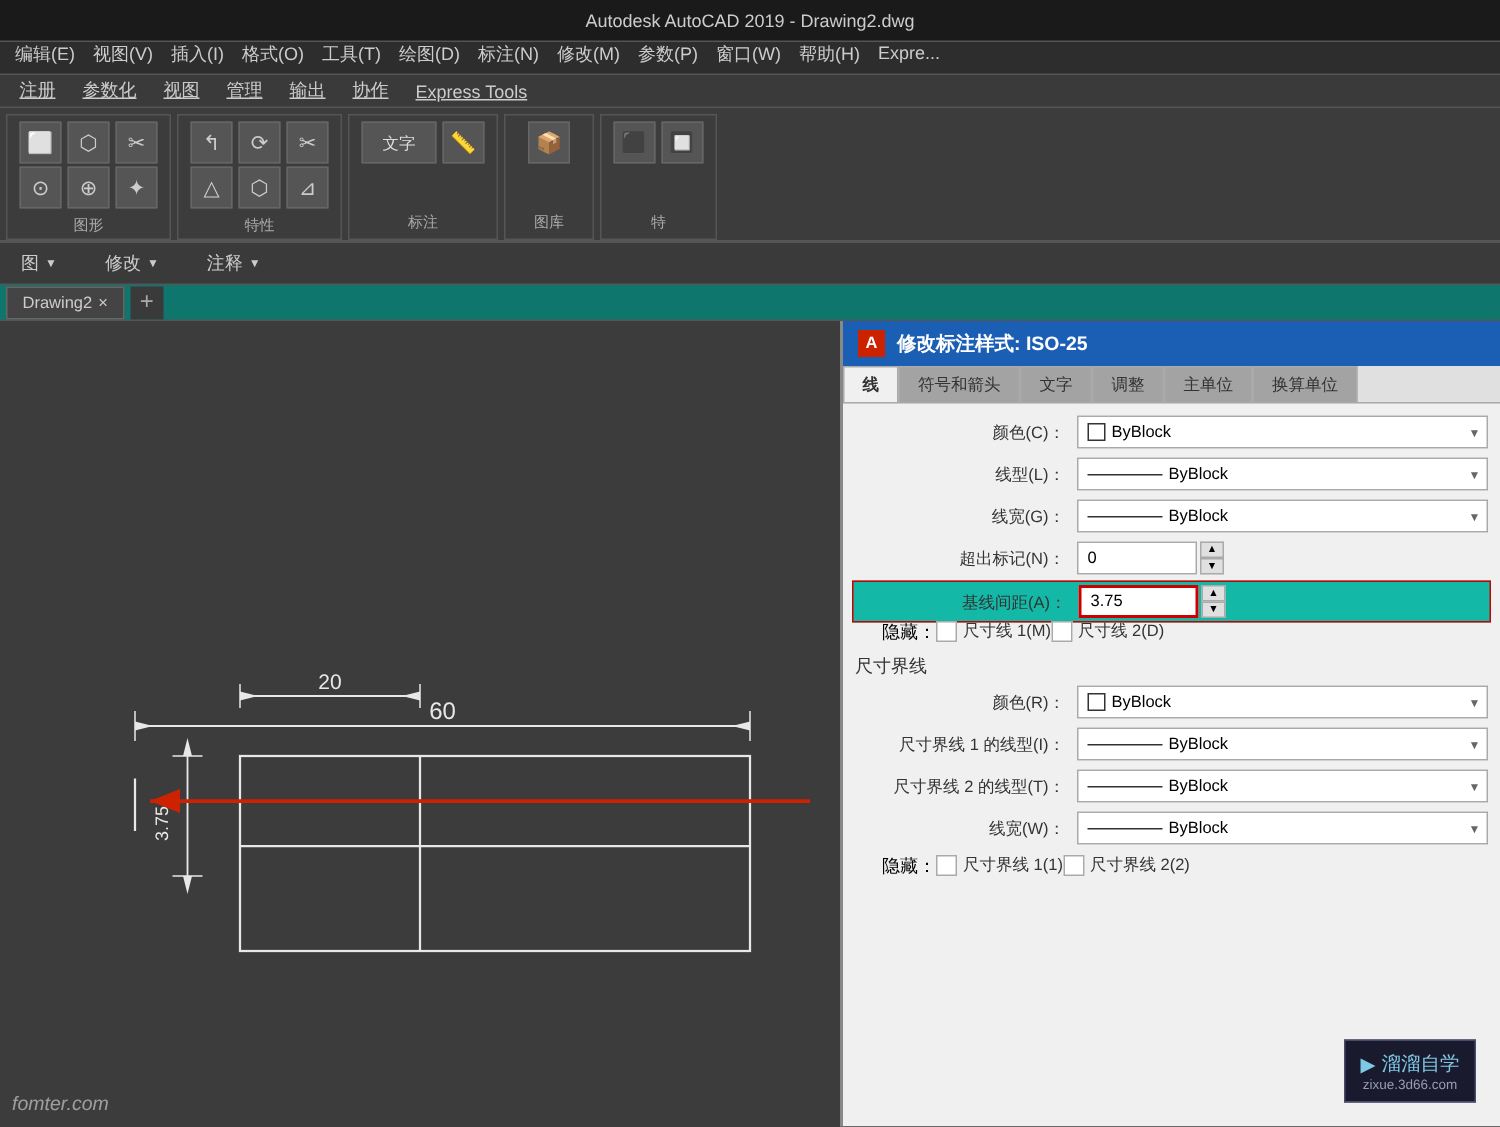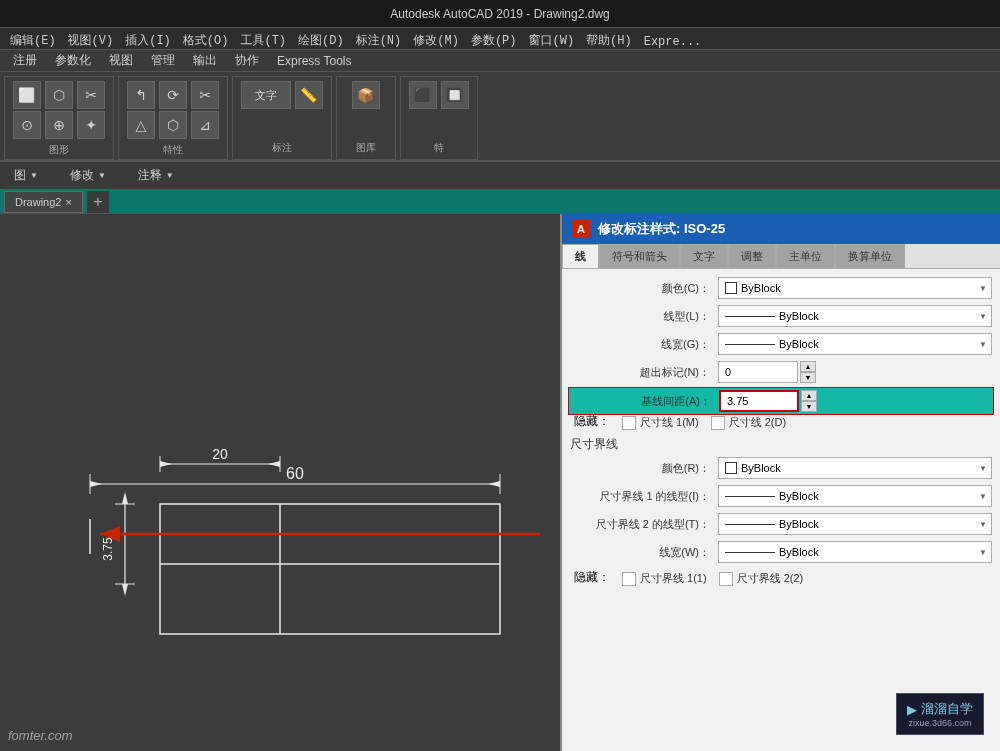--- a/index.html
+++ b/index.html
@@ -22,43 +22,43 @@
       color: #ccc;
       font-size: 12px;
       border-bottom: 1px solid #555;
     }
 
     
     .menu-bar {
       height: 22px;
       background: #2d2d2d;
       display: flex;
-      align-items: flex-end;
+      align-items: flex-start;
       color: #ccc;
       font-size: 12px;
       border-bottom: 1px solid #555;
       padding: 0 4px;
-      font-family: Liberation Mono, monospace;
     }
     .menu-bar span {
       padding: 0 6px;
       cursor: pointer;
       white-space: nowrap;
     }
 
     
     .ribbon-tabs {
       height: 22px;
       background: #3a3a3a;
       display: flex;
       align-items: center;
       color: #ccc;
       font-size: 12px;
       border-bottom: 1px solid #555;
       padding: 0 4px;
+      text-decoration: underline;
     }
     .ribbon-tabs span {
       padding: 2px 8px;
       cursor: pointer;
       border: 1px solid transparent;
     }
 
     
     .ribbon-panel {
       height: 90px;
@@ -333,24 +333,24 @@
       background: #e0e0e0;
       border: 1px solid #aaa;
       display: flex;
       align-items: center;
       justify-content: center;
       font-size: 7px;
       cursor: pointer;
     }
     .checkbox-row {
       display: flex;
-      align-items: flex-end;
-      gap: 12px;
+      align-items: flex-start;
       margin-bottom: 6px;
       padding-left: 4px;
+      margin-left: 14px;
     }
     .checkbox-label {
       display: flex;
       align-items: center;
       gap: 4px;
       font-size: 11px;
       color: #333;
     }
     .checkbox-box {
       width: 14px;

